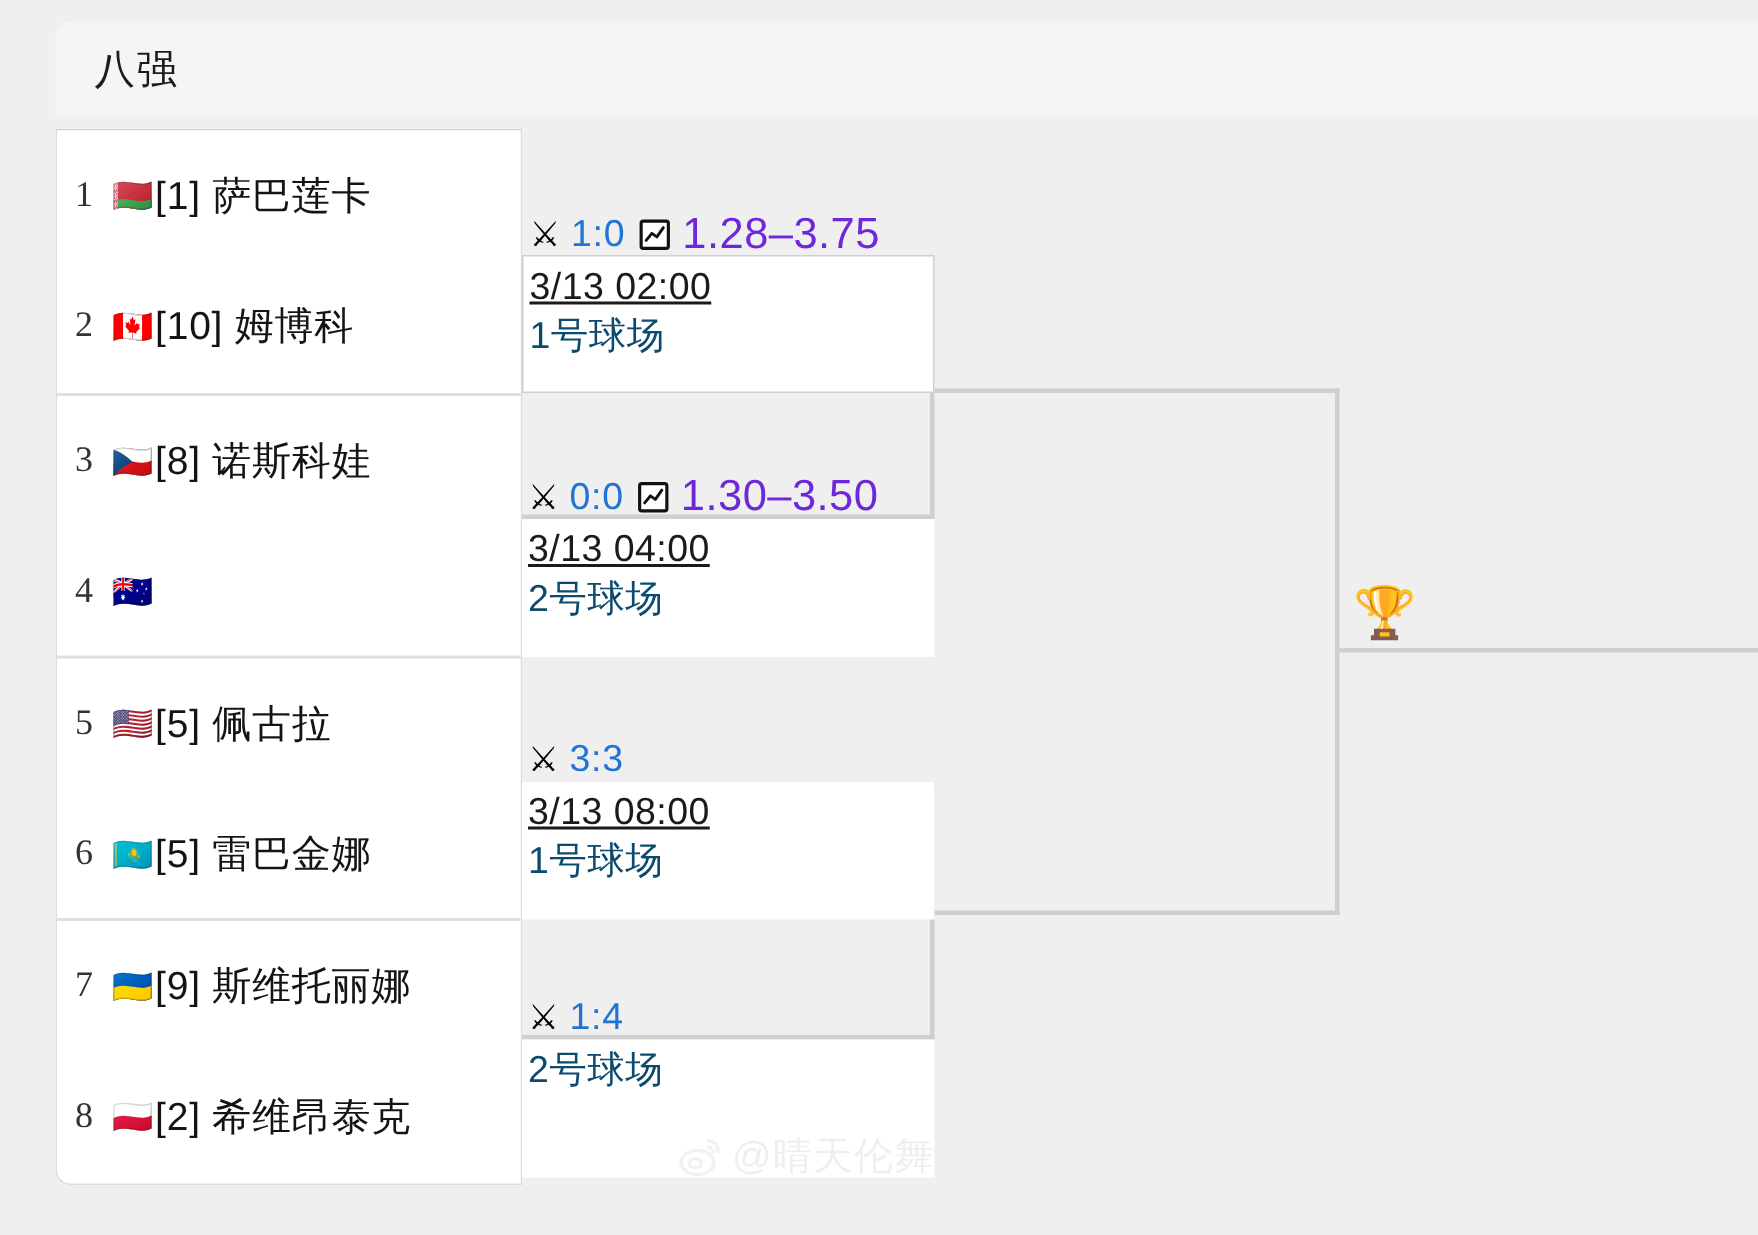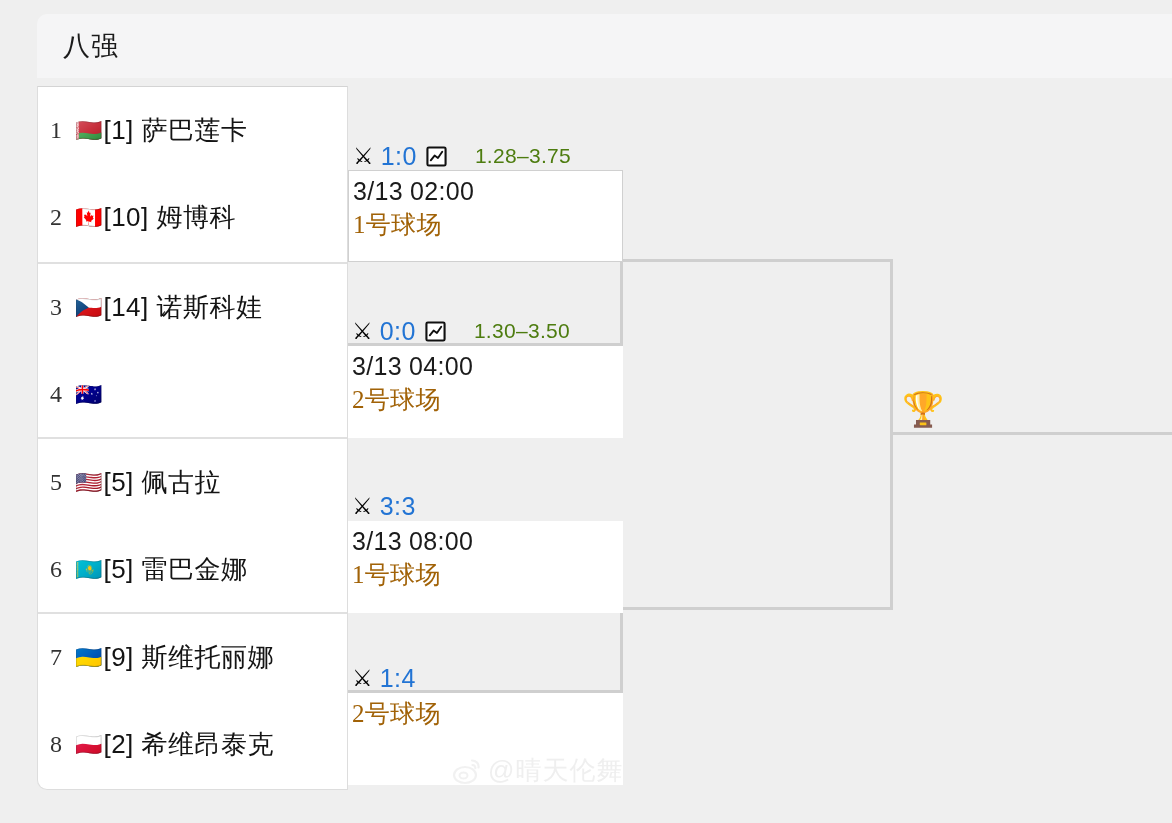--- a/index.html
+++ b/index.html
@@ -125,39 +125,38 @@
     letter-spacing: 0.5px;
   }
   .odds-icon {
     width: 21px;
     height: 21px;
     flex: none;
     margin-right: 8px;
     display: inline-block;
   }
   .match-odds {
-    font-size: 21px;
-    color: #4d7c0f;
+    font-size: 29px;
+    color: #6d28d9;
     letter-spacing: 0.3px;
-    margin-left: 20px;
   }
   .match-body {
     padding: 4px 0 0 4px;
     line-height: 1.32;
   }
   .match-datetime {
     font-size: 25px;
     color: #1b1b1b;
     letter-spacing: 0.3px;
+    text-decoration: underline;
   }
   .match-court {
     font-size: 25px;
-    color: #a16207;
+    color: #0c4a6e;
     letter-spacing: 0.3px;
-    font-family: Liberation Serif, serif;
   }
 
   
   .bracket-box {
     position: absolute;
     box-sizing: border-box;
     border: 3px solid #cfcfcf;
     border-left: none;
   }
   .bracket-stub {
@@ -219,21 +218,21 @@
         <span class="player-seedno">2</span>
         <span class="player-flag">🇨🇦</span>
         <span class="player-name">[10] 姆博科</span>
       </div>
     </div>
 
     <div class="pair-block">
       <div class="player-row">
         <span class="player-seedno">3</span>
         <span class="player-flag">🇨🇿</span>
-        <span class="player-name">[14] 诺斯科娃</span>
+        <span class="player-name">[8] 诺斯科娃</span>
       </div>
       <div class="player-row">
         <span class="player-seedno">4</span>
         <span class="player-flag">🇦🇺</span>
       </div>
     </div>
 
     <div class="pair-block">
       <div class="player-row">
         <span class="player-seedno">5</span>

